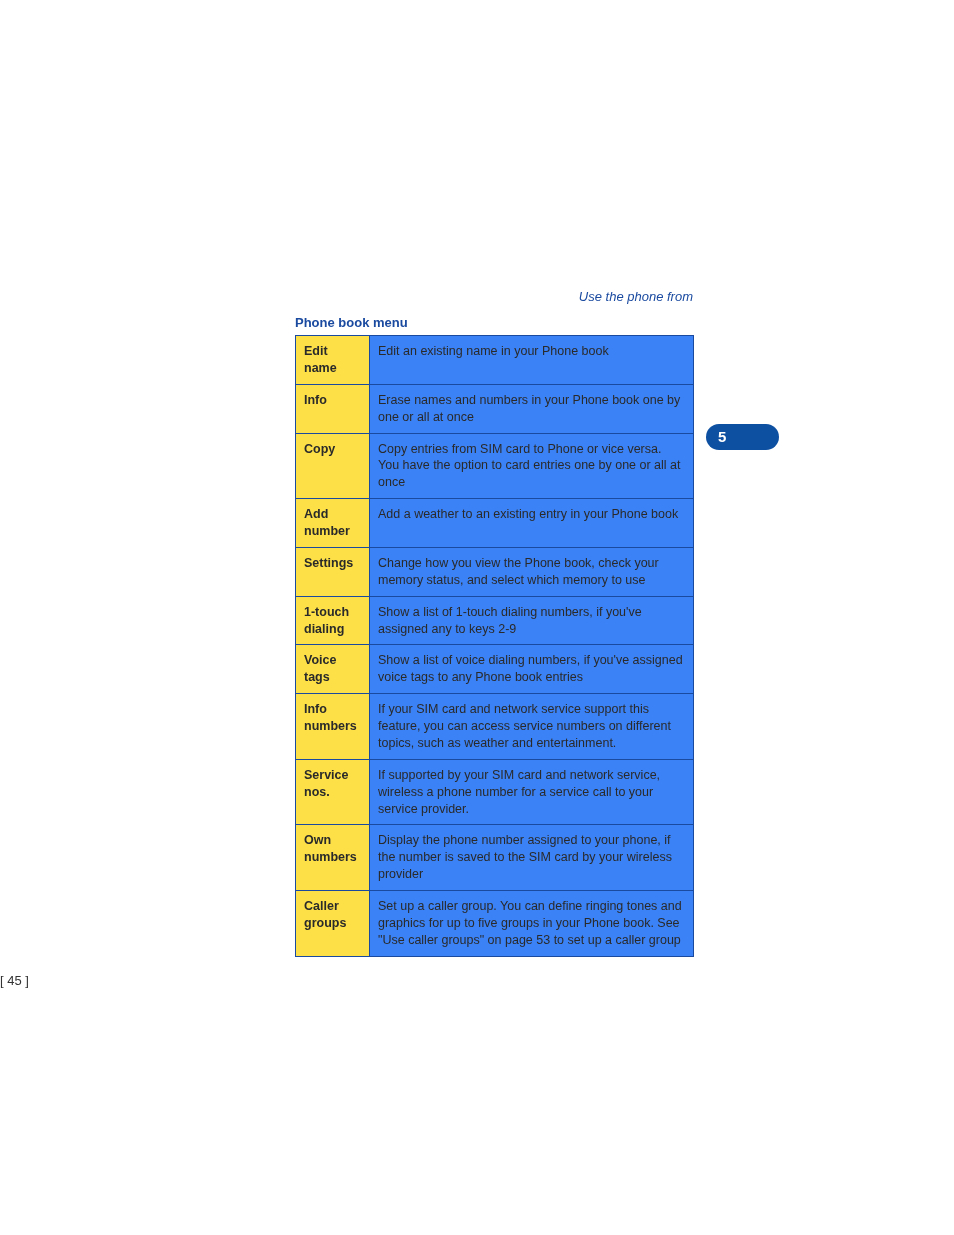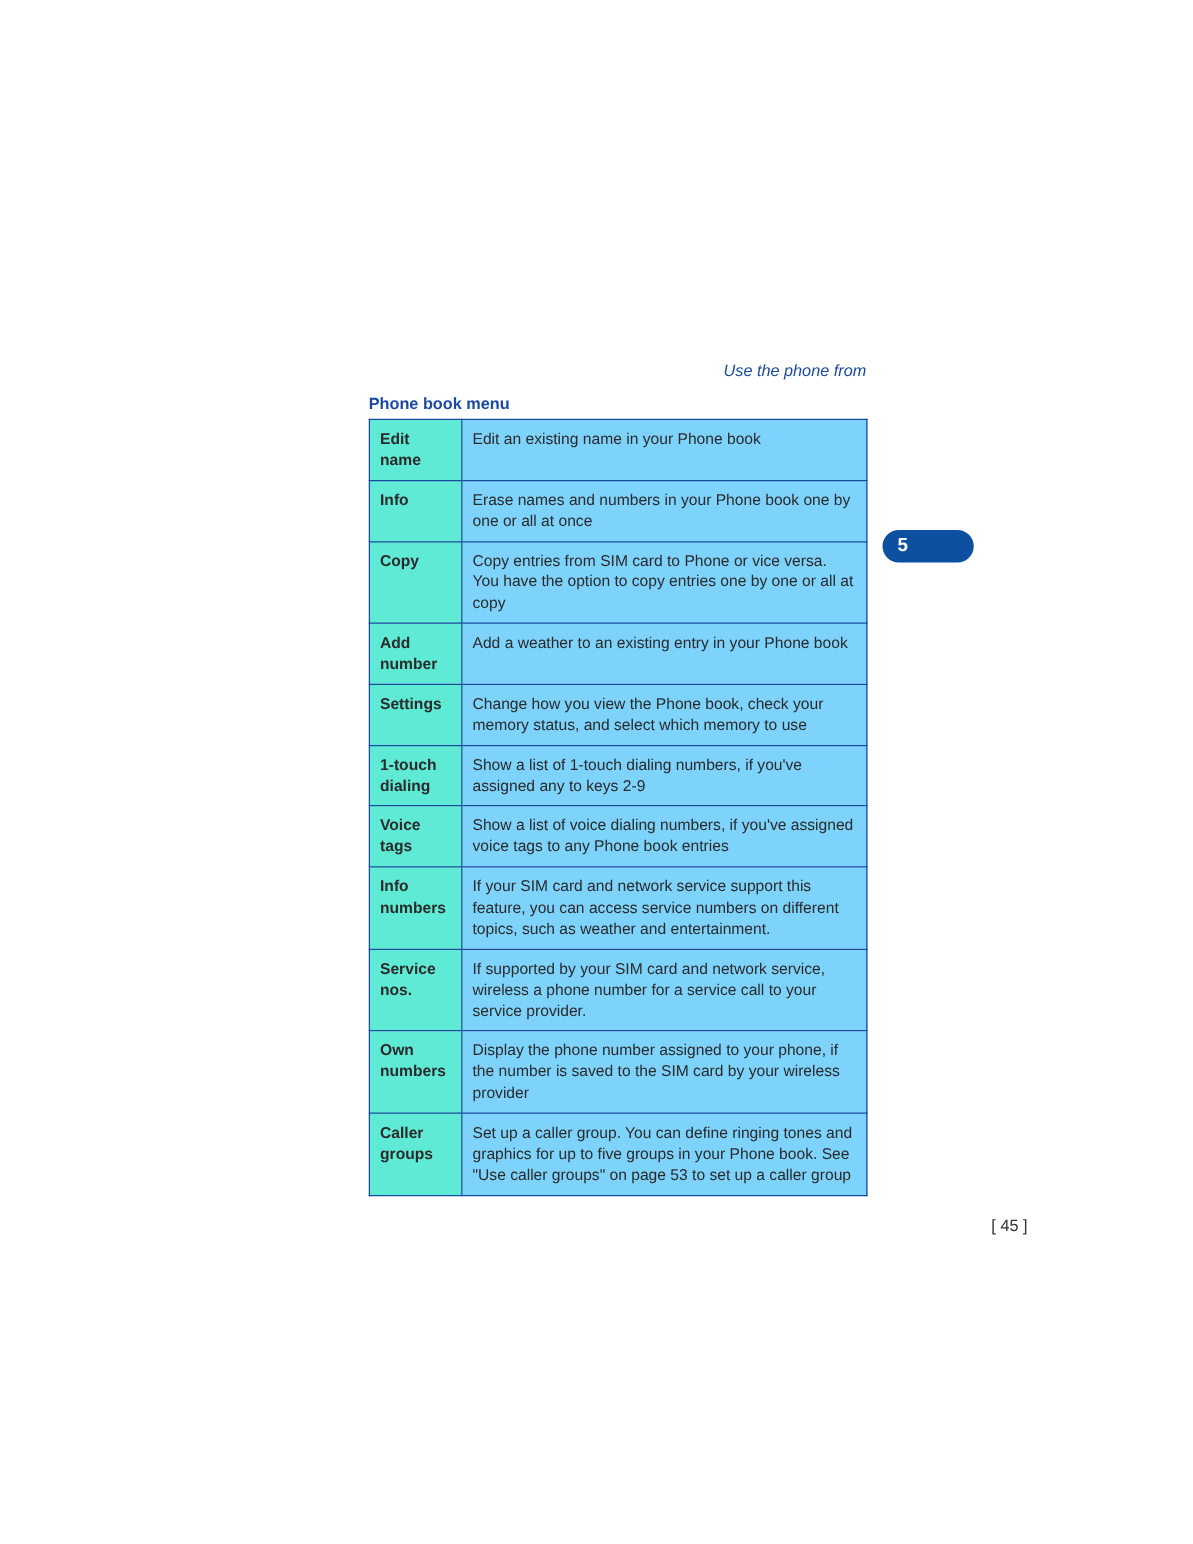--- a/index.html
+++ b/index.html
@@ -4,38 +4,38 @@
 <style>
   * { margin: 0; padding: 0; box-sizing: border-box; }
   html, body { width: 954px; height: 1235px; background: #fff; font-family: Verdana, Geneva, sans-serif; color: #333; }
   .page { position: relative; width: 954px; height: 1235px; }
   .header-link { position: absolute; top: 289px; right: 261px; font-size: 13px; font-style: italic; color: #1a4aa0; }
   .section-title { position: absolute; top: 315px; left: 295px; font-size: 13px; font-weight: bold; color: #1a4aa0; }
   .menu-table { position: absolute; top: 335px; left: 295px; width: 398px; border-collapse: collapse; border: 1.5px solid #1a4aa0; table-layout: fixed; }
   .menu-table col.c1 { width: 74px; }
   .menu-table col.c2 { width: 324px; }
   .menu-table td { border: 1px solid #1a4aa0; padding: 7px 8px 7px 8px; font-size: 12.5px; line-height: 1.35; vertical-align: top; }
-  .menu-table td.name { background: #5eead4; font-weight: bold; color: #2a2a2a; }
-  .menu-table td.desc { background: #7dd3fc; color: #2a2a2a; }
+  .menu-table td.name { background: #fde047; font-weight: bold; color: #2a2a2a; }
+  .menu-table td.desc { background: #3b82f6; color: #2a2a2a; }
   .tab {
     position: absolute;
     top: 424px;
     left: 706px;
     width: 73px;
     height: 26px;
     background: #0d4fa1;
     border-radius: 13px 13px 13px 13px;
     color: #fff;
     font-weight: bold;
     font-size: 15px;
     line-height: 26px;
     padding-left: 12px;
     font-family: Arial, sans-serif;
   }
-  .page-number { position: absolute; bottom: 247px; left: 0; width: 822px; text-align: right; font-size: 13px; color: #333; }
+  .page-number { position: absolute; bottom: 247px; left: 0; width: 822px; text-align: left; font-size: 13px; color: #333; }
 </style>
 </head>
 <body>
 
 <div class="page">
 
   <div class="header-link">Use the phone from</div>
 
   <div class="section-title">Phone book menu</div>
 
@@ -48,21 +48,21 @@
       <tr>
         <td class="name">Edit name</td>
         <td class="desc">Edit an existing name in your Phone book</td>
       </tr>
       <tr>
         <td class="name">Info</td>
         <td class="desc">Erase names and numbers in your Phone book one by one or all at once</td>
       </tr>
       <tr>
         <td class="name">Copy</td>
-        <td class="desc">Copy entries from SIM card to Phone or vice versa. You have the option to copy entries one by one or all at copy</td>
+        <td class="desc">Copy entries from SIM card to Phone or vice versa. You have the option to card entries one by one or all at once</td>
       </tr>
       <tr>
         <td class="name">Add number</td>
         <td class="desc">Add a weather to an existing entry in your Phone book</td>
       </tr>
       <tr>
         <td class="name">Settings</td>
         <td class="desc">Change how you view the Phone book, check your memory status, and select which memory to use</td>
       </tr>
       <tr>

